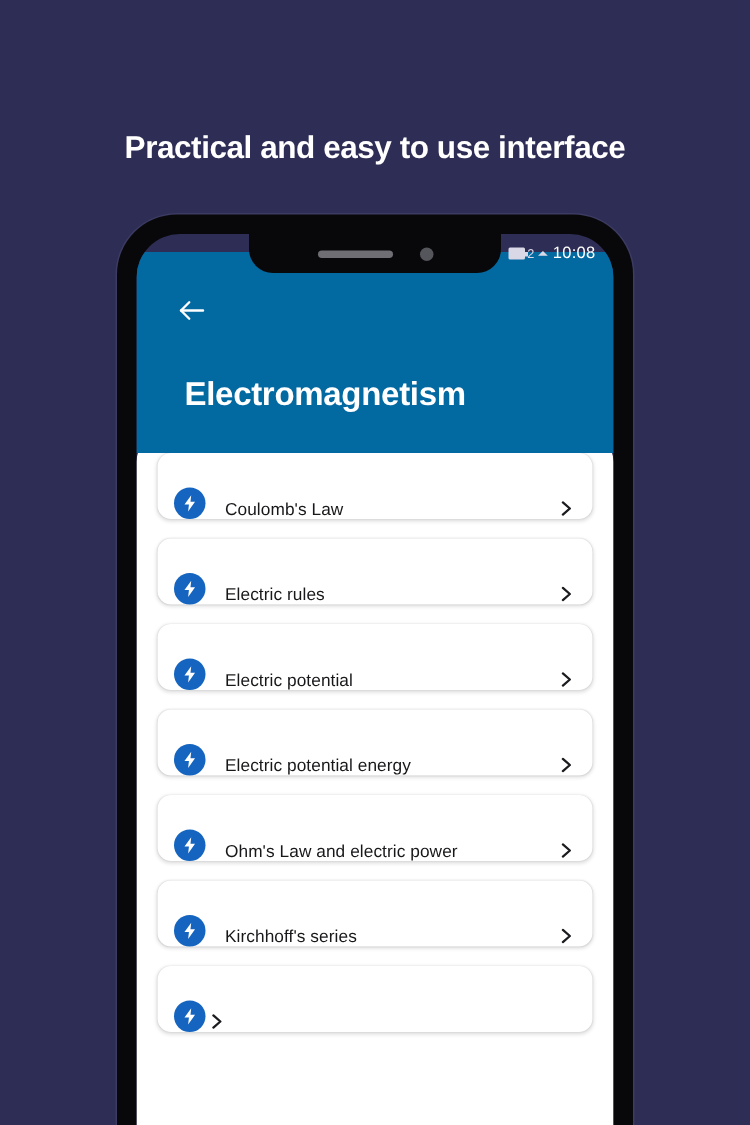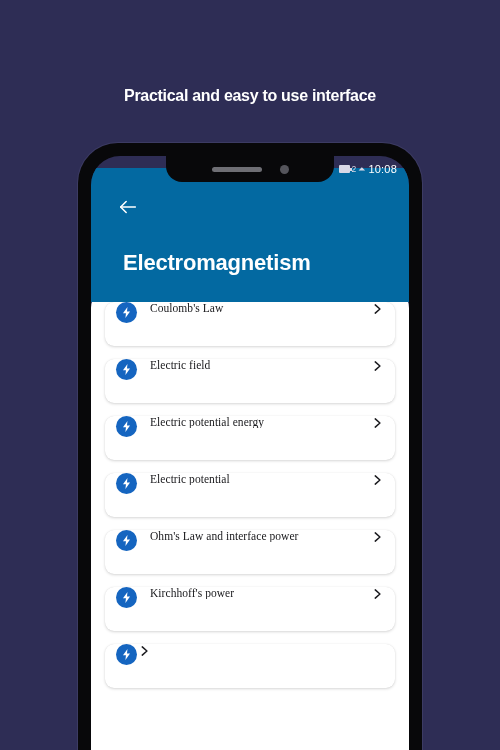--- a/index.html
+++ b/index.html
@@ -16,21 +16,21 @@
   }
 
   
   .headline {
     position: absolute;
     top: 86px;
     left: 0;
     width: 500px;
     text-align: center;
     color: #ffffff;
-    font-size: 16px;
+    font-size: 21px;
     font-weight: bold;
     letter-spacing: -0.3px;
     line-height: 1.2;
   }
 
   
   .phone {
     position: absolute;
     left: 78px;
     top: 143px;
@@ -183,25 +183,24 @@
   }
 
   .card {
     position: relative;
     margin: 0 14px 13px 14px;
     height: 44px;
     background: #ffffff;
     border-radius: 9px;
     box-shadow: 0 1px 3px rgba(0,0,0,0.16), 0 0 1px rgba(0,0,0,0.10);
     display: flex;
-    align-items: flex-start;
+    align-items: flex-end;
     padding: 0 11px 0 11px;
     box-sizing: border-box;
     cursor: pointer;
-    font-family: Liberation Serif, serif;
   }
   .bolt-icon {
     flex: 0 0 auto;
     width: 21px;
     height: 21px;
     border-radius: 50%;
     background: #1565c0;
     display: flex;
     align-items: center;
     justify-content: center;
@@ -270,21 +269,32 @@
             <div class="chevron"><svg viewBox="0 0 24 24" width="14" height="14" fill="none" stroke="currentColor" stroke-width="2.6" stroke-linecap="round" stroke-linejoin="round">
                 <polyline points="9,5 17,12 9,19"></polyline>
               </svg></div>
           </div>
           <div class="card">
             <div class="bolt-icon">
               <svg viewBox="0 0 24 24" width="13" height="13" fill="#ffffff">
                 <polygon points="13.8,2 5.5,13.4 11,13.4 10,22 18.5,10.3 12.9,10.3"></polygon>
               </svg>
             </div>
-            <div class="card-label">Electric field</div>
+            <div class="card-label">Electric rules</div>
+            <div class="chevron"><svg viewBox="0 0 24 24" width="14" height="14" fill="none" stroke="currentColor" stroke-width="2.6" stroke-linecap="round" stroke-linejoin="round">
+                <polyline points="9,5 17,12 9,19"></polyline>
+              </svg></div>
+          </div>
+          <div class="card">
+            <div class="bolt-icon">
+              <svg viewBox="0 0 24 24" width="13" height="13" fill="#ffffff">
+                <polygon points="13.8,2 5.5,13.4 11,13.4 10,22 18.5,10.3 12.9,10.3"></polygon>
+              </svg>
+            </div>
+            <div class="card-label">Electric potential</div>
             <div class="chevron"><svg viewBox="0 0 24 24" width="14" height="14" fill="none" stroke="currentColor" stroke-width="2.6" stroke-linecap="round" stroke-linejoin="round">
                 <polyline points="9,5 17,12 9,19"></polyline>
               </svg></div>
           </div>
           <div class="card">
             <div class="bolt-icon">
               <svg viewBox="0 0 24 24" width="13" height="13" fill="#ffffff">
                 <polygon points="13.8,2 5.5,13.4 11,13.4 10,22 18.5,10.3 12.9,10.3"></polygon>
               </svg>
             </div>
@@ -292,43 +302,32 @@
             <div class="chevron"><svg viewBox="0 0 24 24" width="14" height="14" fill="none" stroke="currentColor" stroke-width="2.6" stroke-linecap="round" stroke-linejoin="round">
                 <polyline points="9,5 17,12 9,19"></polyline>
               </svg></div>
           </div>
           <div class="card">
             <div class="bolt-icon">
               <svg viewBox="0 0 24 24" width="13" height="13" fill="#ffffff">
                 <polygon points="13.8,2 5.5,13.4 11,13.4 10,22 18.5,10.3 12.9,10.3"></polygon>
               </svg>
             </div>
-            <div class="card-label">Electric potential</div>
-            <div class="chevron"><svg viewBox="0 0 24 24" width="14" height="14" fill="none" stroke="currentColor" stroke-width="2.6" stroke-linecap="round" stroke-linejoin="round">
-                <polyline points="9,5 17,12 9,19"></polyline>
-              </svg></div>
-          </div>
-          <div class="card">
-            <div class="bolt-icon">
-              <svg viewBox="0 0 24 24" width="13" height="13" fill="#ffffff">
-                <polygon points="13.8,2 5.5,13.4 11,13.4 10,22 18.5,10.3 12.9,10.3"></polygon>
-              </svg>
-            </div>
-            <div class="card-label">Ohm's Law and interface power</div>
-            <div class="chevron"><svg viewBox="0 0 24 24" width="14" height="14" fill="none" stroke="currentColor" stroke-width="2.6" stroke-linecap="round" stroke-linejoin="round">
-                <polyline points="9,5 17,12 9,19"></polyline>
-              </svg></div>
-          </div>
-          <div class="card">
-            <div class="bolt-icon">
-              <svg viewBox="0 0 24 24" width="13" height="13" fill="#ffffff">
-                <polygon points="13.8,2 5.5,13.4 11,13.4 10,22 18.5,10.3 12.9,10.3"></polygon>
-              </svg>
-            </div>
-            <div class="card-label">Kirchhoff's power</div>
+            <div class="card-label">Ohm's Law and electric power</div>
+            <div class="chevron"><svg viewBox="0 0 24 24" width="14" height="14" fill="none" stroke="currentColor" stroke-width="2.6" stroke-linecap="round" stroke-linejoin="round">
+                <polyline points="9,5 17,12 9,19"></polyline>
+              </svg></div>
+          </div>
+          <div class="card">
+            <div class="bolt-icon">
+              <svg viewBox="0 0 24 24" width="13" height="13" fill="#ffffff">
+                <polygon points="13.8,2 5.5,13.4 11,13.4 10,22 18.5,10.3 12.9,10.3"></polygon>
+              </svg>
+            </div>
+            <div class="card-label">Kirchhoff's series</div>
             <div class="chevron"><svg viewBox="0 0 24 24" width="14" height="14" fill="none" stroke="currentColor" stroke-width="2.6" stroke-linecap="round" stroke-linejoin="round">
                 <polyline points="9,5 17,12 9,19"></polyline>
               </svg></div>
           </div>
           <div class="card">
             <div class="bolt-icon">
               <svg viewBox="0 0 24 24" width="13" height="13" fill="#ffffff">
                 <polygon points="13.8,2 5.5,13.4 11,13.4 10,22 18.5,10.3 12.9,10.3"></polygon>
               </svg>
             </div>

